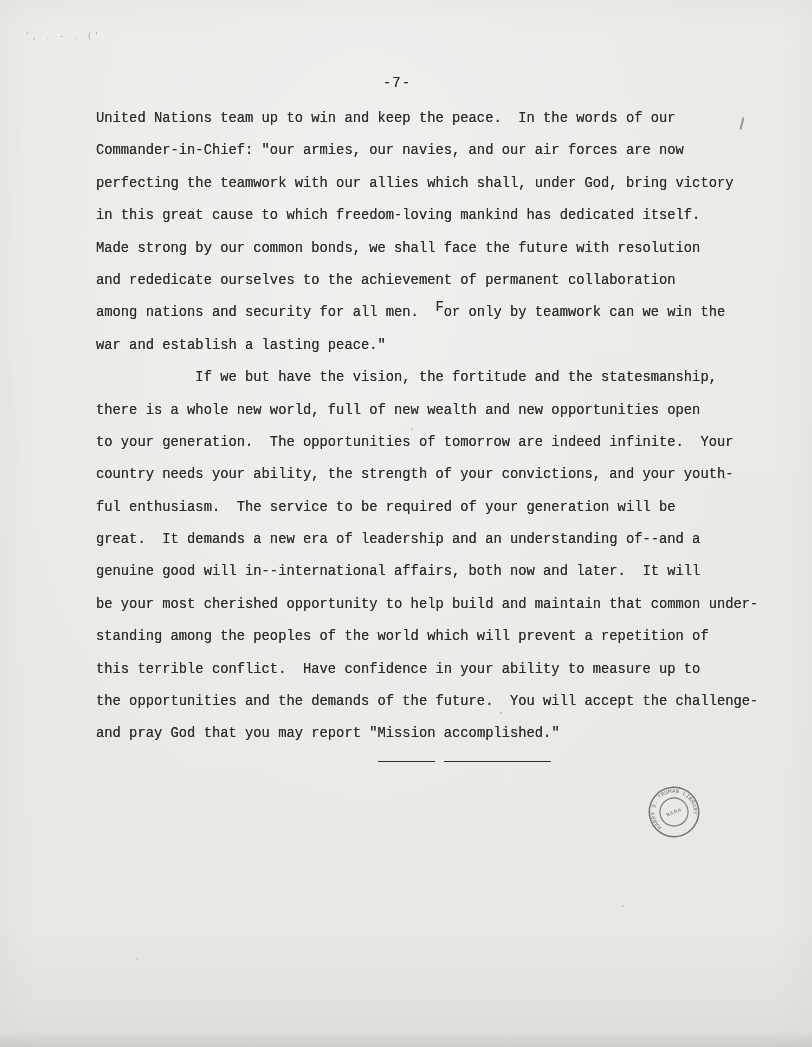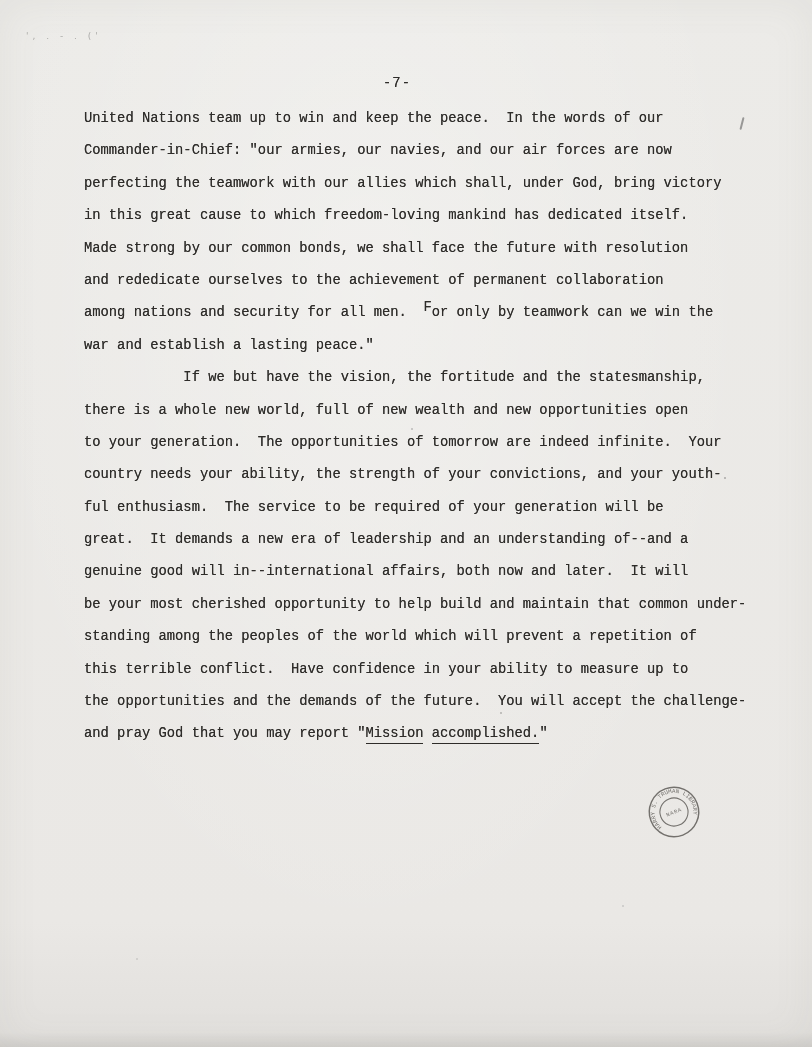--- a/index.html
+++ b/index.html
@@ -27,26 +27,26 @@
     transform:translateX(-9px);
     font-size:13.8px;letter-spacing:1px;
     text-shadow:0 0 .4px rgba(40,40,40,.8);
   }
   .body-text{
     position:absolute;left:84px;top:103px;
     font-size:13.8px;line-height:32.4px;
     white-space:pre;
     text-shadow:0 0 .4px rgba(40,40,40,.75);
   }
-  .line{height:32.4px;}
+  .line{height:32.4px;margin-left:12px;}
   .u{
     display:inline-block;
     line-height:1.15;
     border-bottom:1.6px solid currentColor;
-    padding-bottom:1px;
+    padding-bottom:19px;
   }
   .sup{position:relative;top:-5px;}
   .slash-mark{
     position:absolute;left:741px;top:117px;
     width:2px;height:13px;border-radius:1px;
     background:rgba(70,70,70,.5);
     transform:rotate(14deg);
   }
   .specks{
     position:absolute;left:0;top:0;width:2px;height:2px;

